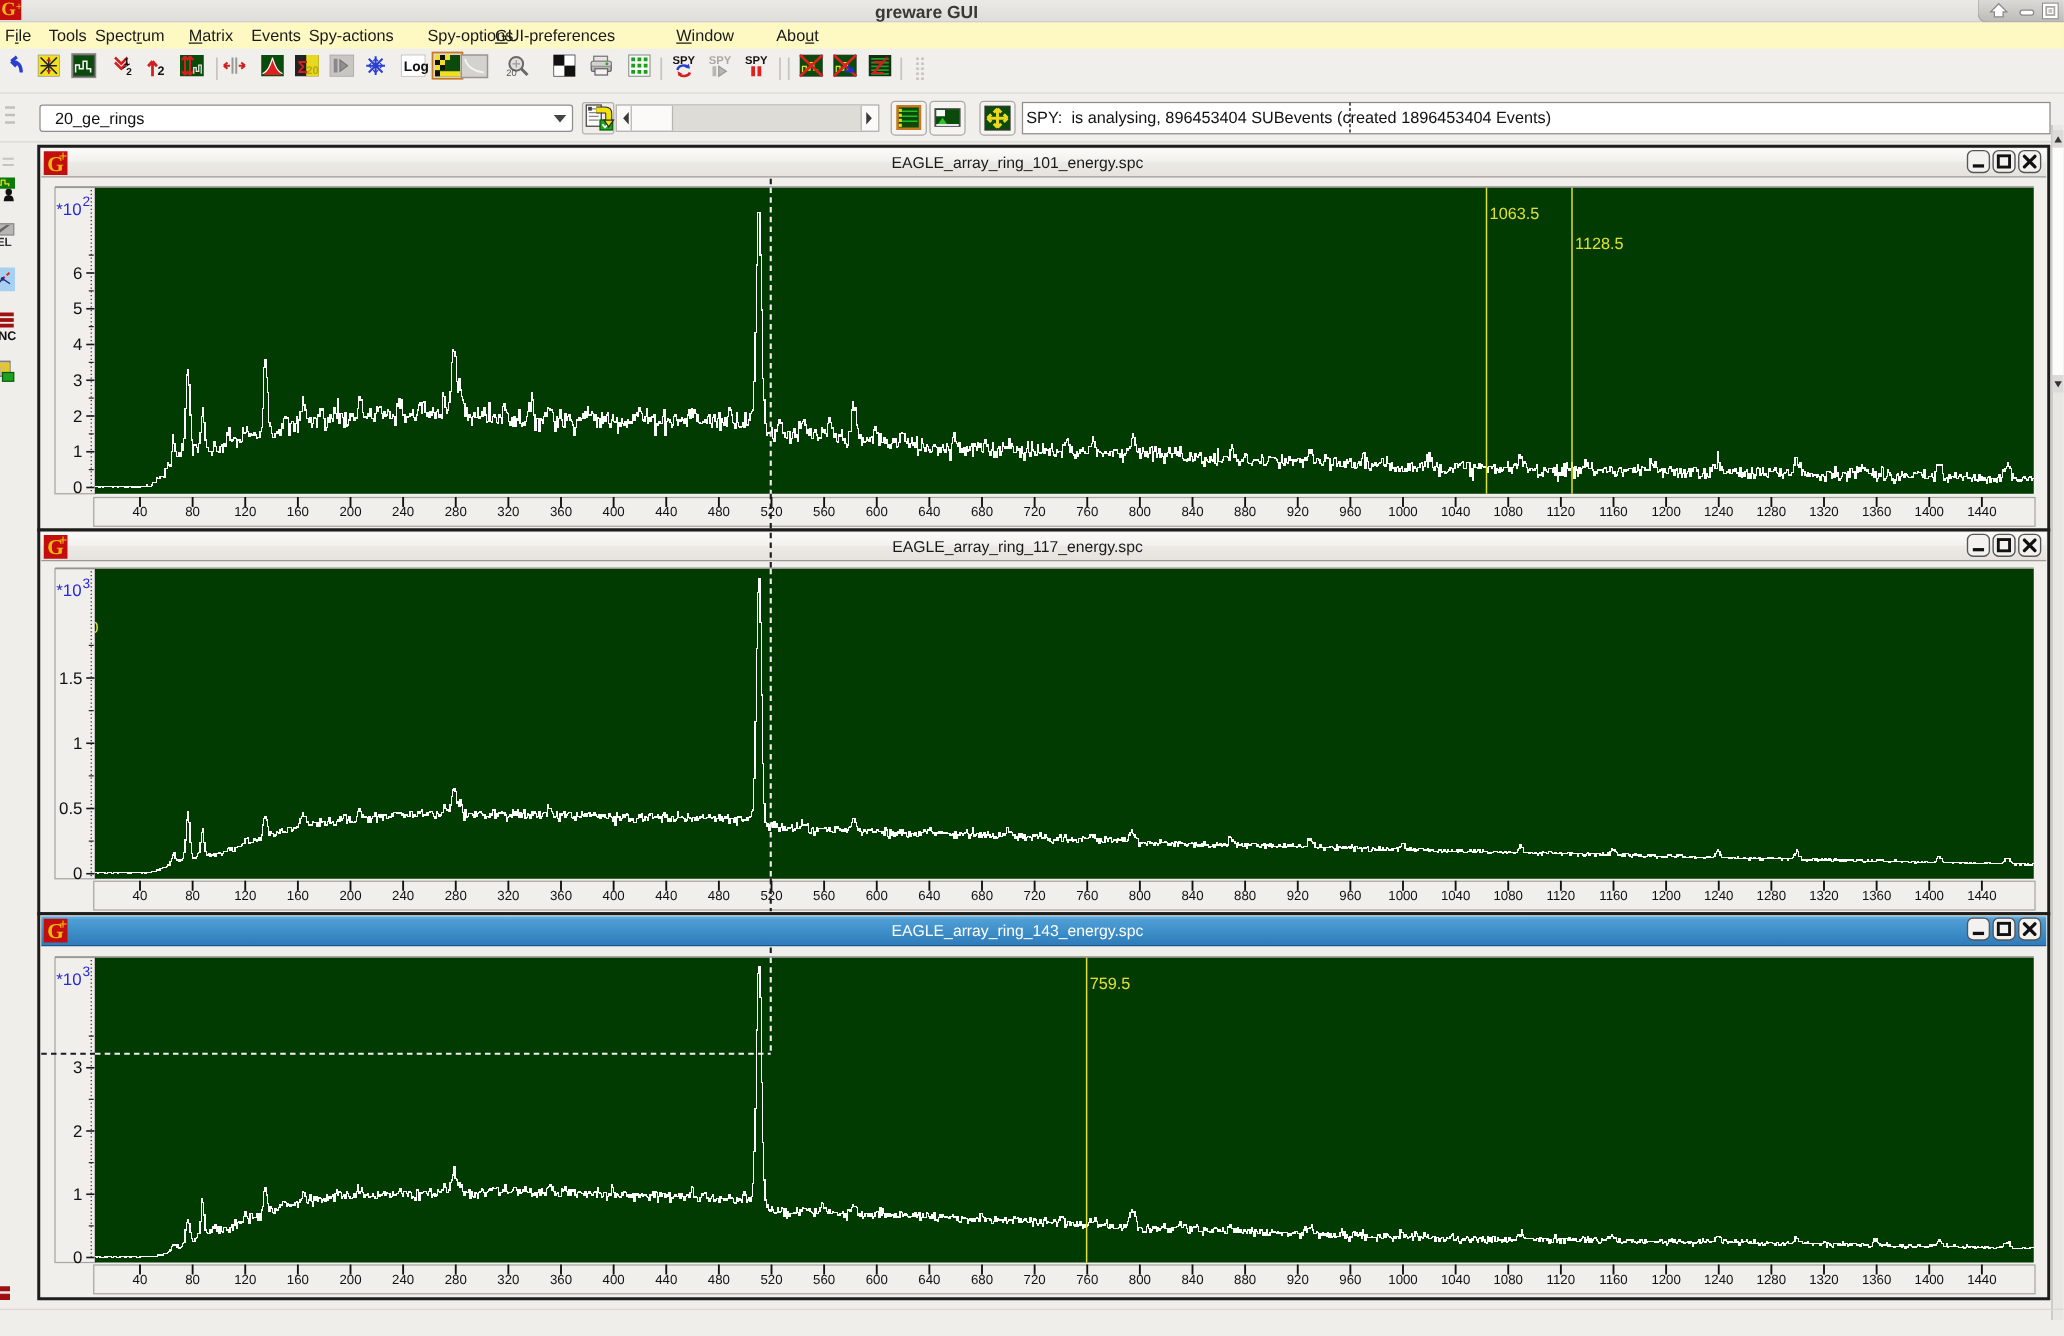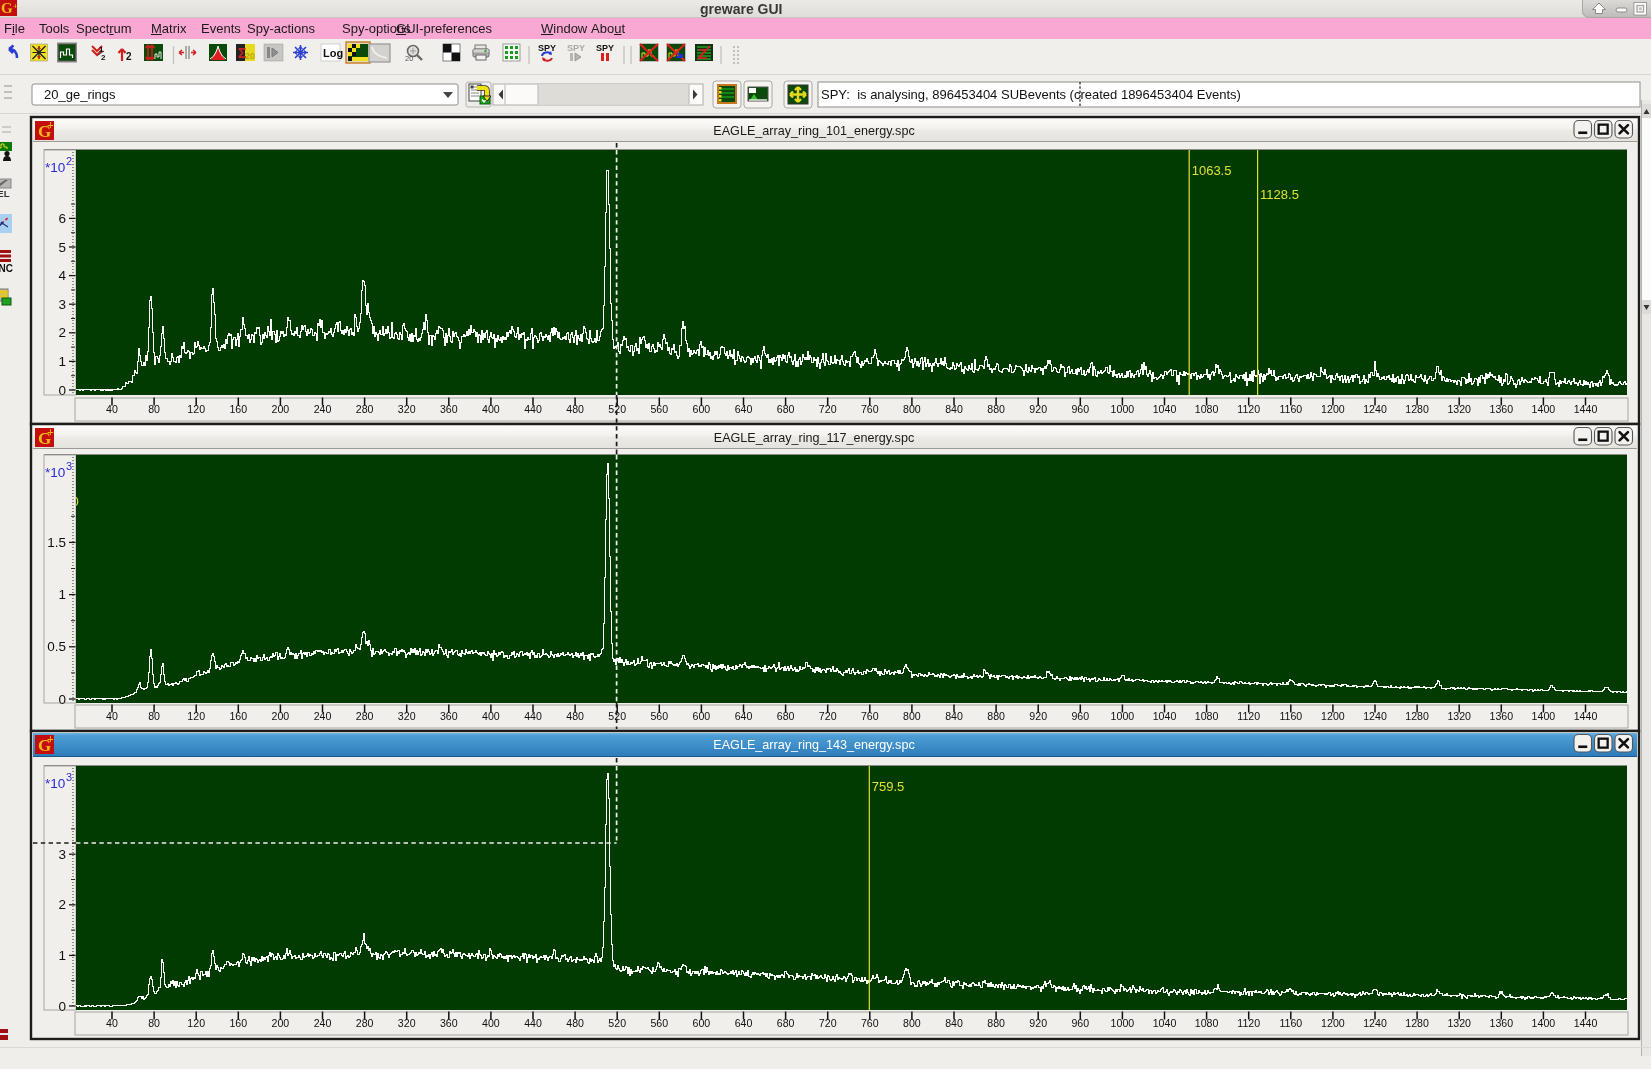--- a/index.html
+++ b/index.html
@@ -10,31 +10,31 @@
 <div class="abs" style="left:1px;top:0px;width:16px;height:16px;color:#f2b814;font-family:'Liberation Serif',serif;font-weight:bold;font-size:15px;">G<span style="font-size:9px;vertical-align:4px">+</span></div>
 <div class="abs" style="left:700px;top:1px;width:200px;font-size:14px;font-weight:bold;color:#3a3835">greware GUI</div>
 <div class="abs" style="left:1582px;top:0;width:69px;height:17px;background:linear-gradient(#dcdad6,#bebcb8);border-bottom-left-radius:7px;border:1px solid #aaa8a4;border-top:0;border-right:0"></div>
 <svg class="abs" style="left:1582px;top:0" width="69" height="17">
 <path d="M17 3 L23.5 9.5 H20.5 V13.5 H13.5 V9.5 H10.5 Z" fill="#fff" stroke="#8a8886" stroke-width="1"></path>
 <rect x="34" y="8" width="11" height="4" rx="2" fill="#fff" stroke="#8a8886" stroke-width="1"></rect>
 <rect x="52" y="2.5" width="12.5" height="12.5" fill="#fff" stroke="#8a8886" stroke-width="0.8"></rect>
 <rect x="55" y="5.5" width="6.5" height="6.5" fill="none" stroke="#a8a6a2" stroke-width="1.4"></rect>
 <rect x="56.8" y="7.3" width="3" height="3" fill="#c2c0bc"></rect>
 </svg>
-<div class="abs menu" style="left:0;top:18px;width:1651px;height:21px;background:#f9a8d4">
+<div class="abs menu" style="left:0;top:18px;width:1651px;height:21px;background:#fef9c3">
     <span style="left:4px">F<u>i</u>le</span>
     <span style="left:39px">Tools</span>
     <span style="left:76px">Spect<u>r</u>um</span>
     <span style="left:151px"><u>M</u>atrix</span>
     <span style="left:201px">Events</span>
     <span style="left:247px">Spy-actions</span>
     <span style="left:342px">Spy-options</span>
     <span style="left:396px"><u>G</u>UI-preferences</span>
     <span style="left:541px"><u>W</u>indow</span>
-    <span style="left:591px">Abo<u>u</u>t</span>
+    <span style="left:621px">Abo<u>u</u>t</span>
   </div>
 <div class="abs" style="left:0;top:39px;width:1651px;height:35px;background:#f1efec;border-bottom:1px solid #d8d6d2"></div>
 <div class="abs" style="left:0;top:75px;width:1651px;height:38px;background:#f1efec;border-bottom:1px solid #d8d6d2"></div>
 <svg class="abs" style="left:0;top:39px" width="1651" height="35" font-family="Liberation Sans">
 <g transform="translate(2,5)">
       <path d="M15 14 Q15 5 7 5 M7 5 L11.5 1.5 M7 5 L11 9" stroke="#2a3fd0" stroke-width="2.6" fill="none"></path>
     </g>
 <g transform="translate(30.5,5)">
       <rect width="17" height="17" fill="#f0e020" stroke="#888" stroke-width="0.5"></rect>
       <path d="M2 15 L15 2 M2 2 L15 15" stroke="#222" stroke-width="1.4"></path>

